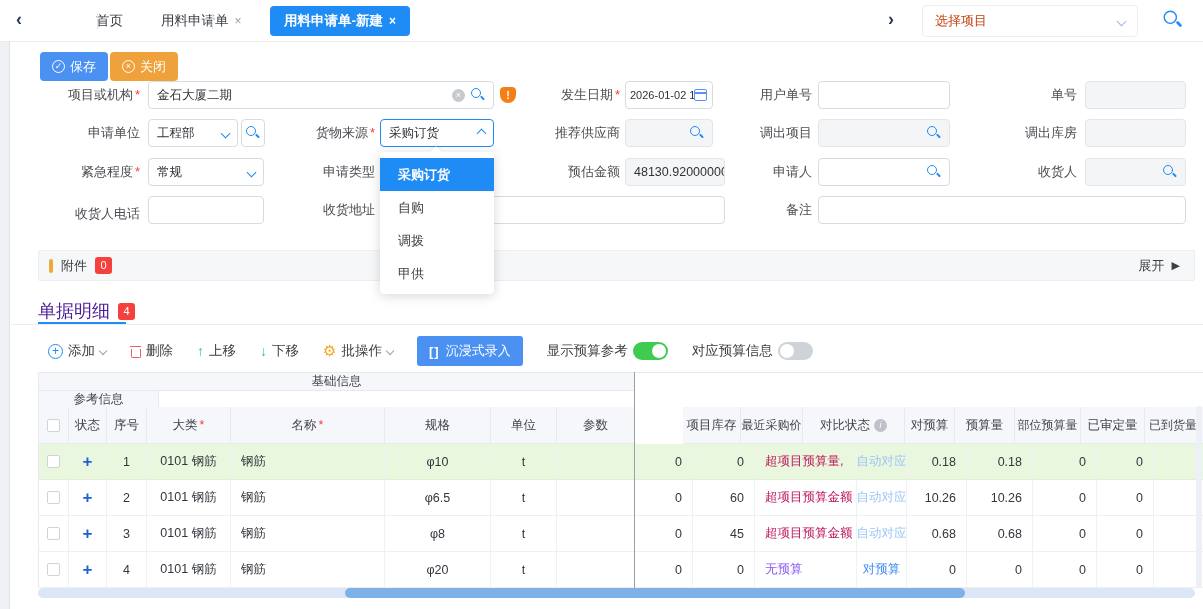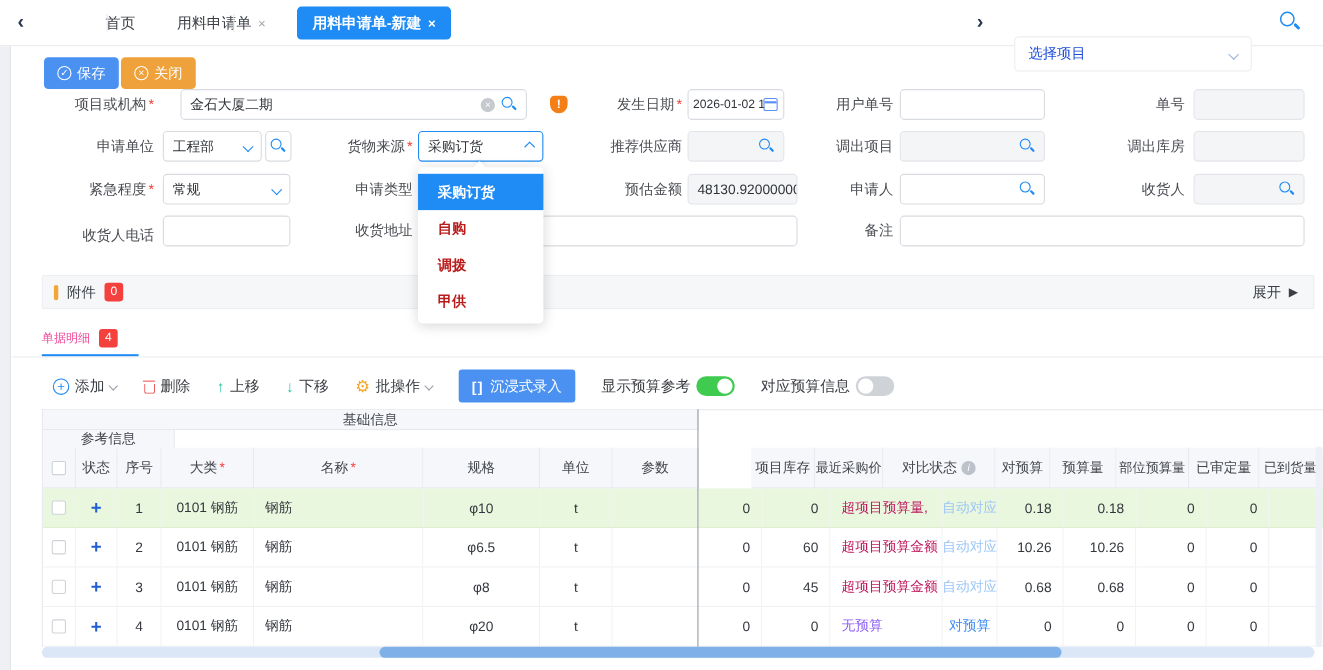--- a/index.html
+++ b/index.html
@@ -11,21 +11,21 @@
   .tabbar { position:absolute; left:0; top:0; width:1203px; height:42px; background:#fff;
     border-bottom:1px solid #e9ebee; z-index:20; }
   .nav-chev { position:absolute; top:9px; font-size:18px; font-weight:700; color:#2b3a55; cursor:pointer; }
   .tab { position:absolute; top:0; height:42px; line-height:42px; font-size:13.5px; color:#3c4046; cursor:pointer;margin-left:44px; }
   .tab .x { color:#9aa0a8; font-size:12px; margin-left:6px; }
   .vsep { position:absolute; top:13px; width:1px; height:16px; background:#e3e5e9; }
   .tab.active { top:6px; height:30px; line-height:30px; background:#1f8bf4; color:#fff;
     border-radius:4px; padding:0 14px; font-weight:700; }
   .tab.active .x { color:#fff; }
   .proj-select { position:absolute; left:922px; top:5px; width:216px; height:32px; border:1px solid #eceef2;
-    border-radius:4px; background:#fff; line-height:30px; padding:0 26px 0 12px; font-size:13px; color:#1d4ed8; cursor:pointer;margin-top:28px; }
+    border-radius:4px; background:#fff; line-height:30px; padding:0 26px 0 12px; font-size:13px; color:#c2410c; cursor:pointer; }
   .proj-select .chev { position:absolute; right:12px; top:12px; border-color:#9fb9dd; }
 
   
   .chev { display:inline-block; width:7px; height:7px; border-right:1.6px solid #1f8bf4;
     border-bottom:1.6px solid #1f8bf4; transform:rotate(45deg); }
   .chev.up { transform:rotate(-135deg); }
   .chev.gray { border-color:#9aa0a8; width:6px; height:6px; }
 
   
   .icon-search { position:relative; width:14px; height:14px; display:inline-block; flex:none; }
@@ -62,35 +62,35 @@
   .warnbdg { position:absolute; left:500px; top:87px; width:16px; height:16px; background:#f57f17;
     border-radius:4px 4px 8px 8px; color:#fff; font-size:11px; font-weight:700; text-align:center; line-height:16px; }
   .sbtn { position:absolute; width:24px; height:28px; border:1px solid #d8dbe0; border-radius:4px;
     display:flex; align-items:center; justify-content:center; background:#fff; cursor:pointer; }
 
   
   .ddpanel { position:absolute; left:380px; top:152px; width:114px; background:#fff; border-radius:4px;
     box-shadow:0 2px 12px rgba(0,0,0,.16); z-index:50; padding:6px 0 4px; }
   .ddpanel::before { content:""; position:absolute; top:-4px; left:52px; width:8px; height:8px;
     background:#fff; transform:rotate(45deg); box-shadow:-2px -2px 4px rgba(0,0,0,.05); }
-  .dditem { height:33px; line-height:33px; padding-left:18px; font-size:13px; color:#b91c1c; cursor:pointer;font-weight:bold; }
+  .dditem { height:33px; line-height:33px; padding-left:18px; font-size:13px; color:#404040; cursor:pointer; }
   .dditem[data-selected="true"] { background:#1f8bf4; color:#fff; font-weight:700; }
 
   
   .attach { position:absolute; left:38px; top:250px; width:1157px; height:31px; background:#f6f7f9;
     border:1px solid #eceef1; border-radius:2px; display:flex; align-items:center; }
   .obar { width:4px; height:14px; border-radius:2px; background:#f0a73a; margin:0 8px 0 10px; }
   .badge { min-width:17px; height:17px; background:#f5413d; color:#fff; border-radius:3px;
     font-size:11px; line-height:17px; text-align:center; padding:0 3px; margin-left:8px; }
   .expand { position:absolute; right:14px; display:flex; align-items:center; gap:7px;
     font-size:13px; color:#3c4046; cursor:pointer; }
 
   
   .dettab { position:absolute; left:38px; top:299px; display:flex; align-items:center; cursor:pointer; }
-  .dettab .lbl { color:#ec4899; font-size:11px; }
+  .dettab .lbl { color:#4c1d95; font-size:18px; }
   .dettab-underline { position:absolute; left:38px; top:322px; width:88px; height:2px; background:#1f8bf4; }
   .dettab-hr { position:absolute; left:11px; top:324px; width:1192px; height:1px; background:#ebedf0; }
 
   
   .ttool { position:absolute; left:48px; top:336px; height:30px; display:flex; align-items:center; gap:24px;
     font-size:13.5px; color:#3a3d42; }
   .titem { display:flex; align-items:center; gap:5px; cursor:pointer; }
   .icon-plus { width:15px; height:15px; border:1.2px solid #1f8bf4; border-radius:50%; color:#1f8bf4;
     font-size:12px; line-height:13px; text-align:center; }
   .icon-trash { position:relative; width:11px; height:13px; }
@@ -171,21 +171,21 @@
   <span class="circ">✓</span>
   <span>保存</span>
 </div>
 <div class="btn closeb">
   <span class="circ">×</span>
   <span>关闭</span>
 </div>
 
 <label class="flabel" style="left:20px;top:81px;width:120px">
   <span>项目或机构</span><span class="req">*</span></label>
-<div class="ffield" style="left:164px;top:81px;width:315px">
+<div class="ffield" style="left:148px;top:81px;width:346px">
   <span>金石大厦二期</span>
   <span class="ficons">
       <span class="icon-clear">×</span>
   <span class="icon-search"></span>
     </span>
 </div>
 <div class="warnbdg">!</div>
 
 <label class="flabel" style="left:540px;top:81px;width:80px">
   <span>发生日期</span><span class="req">*</span></label>

